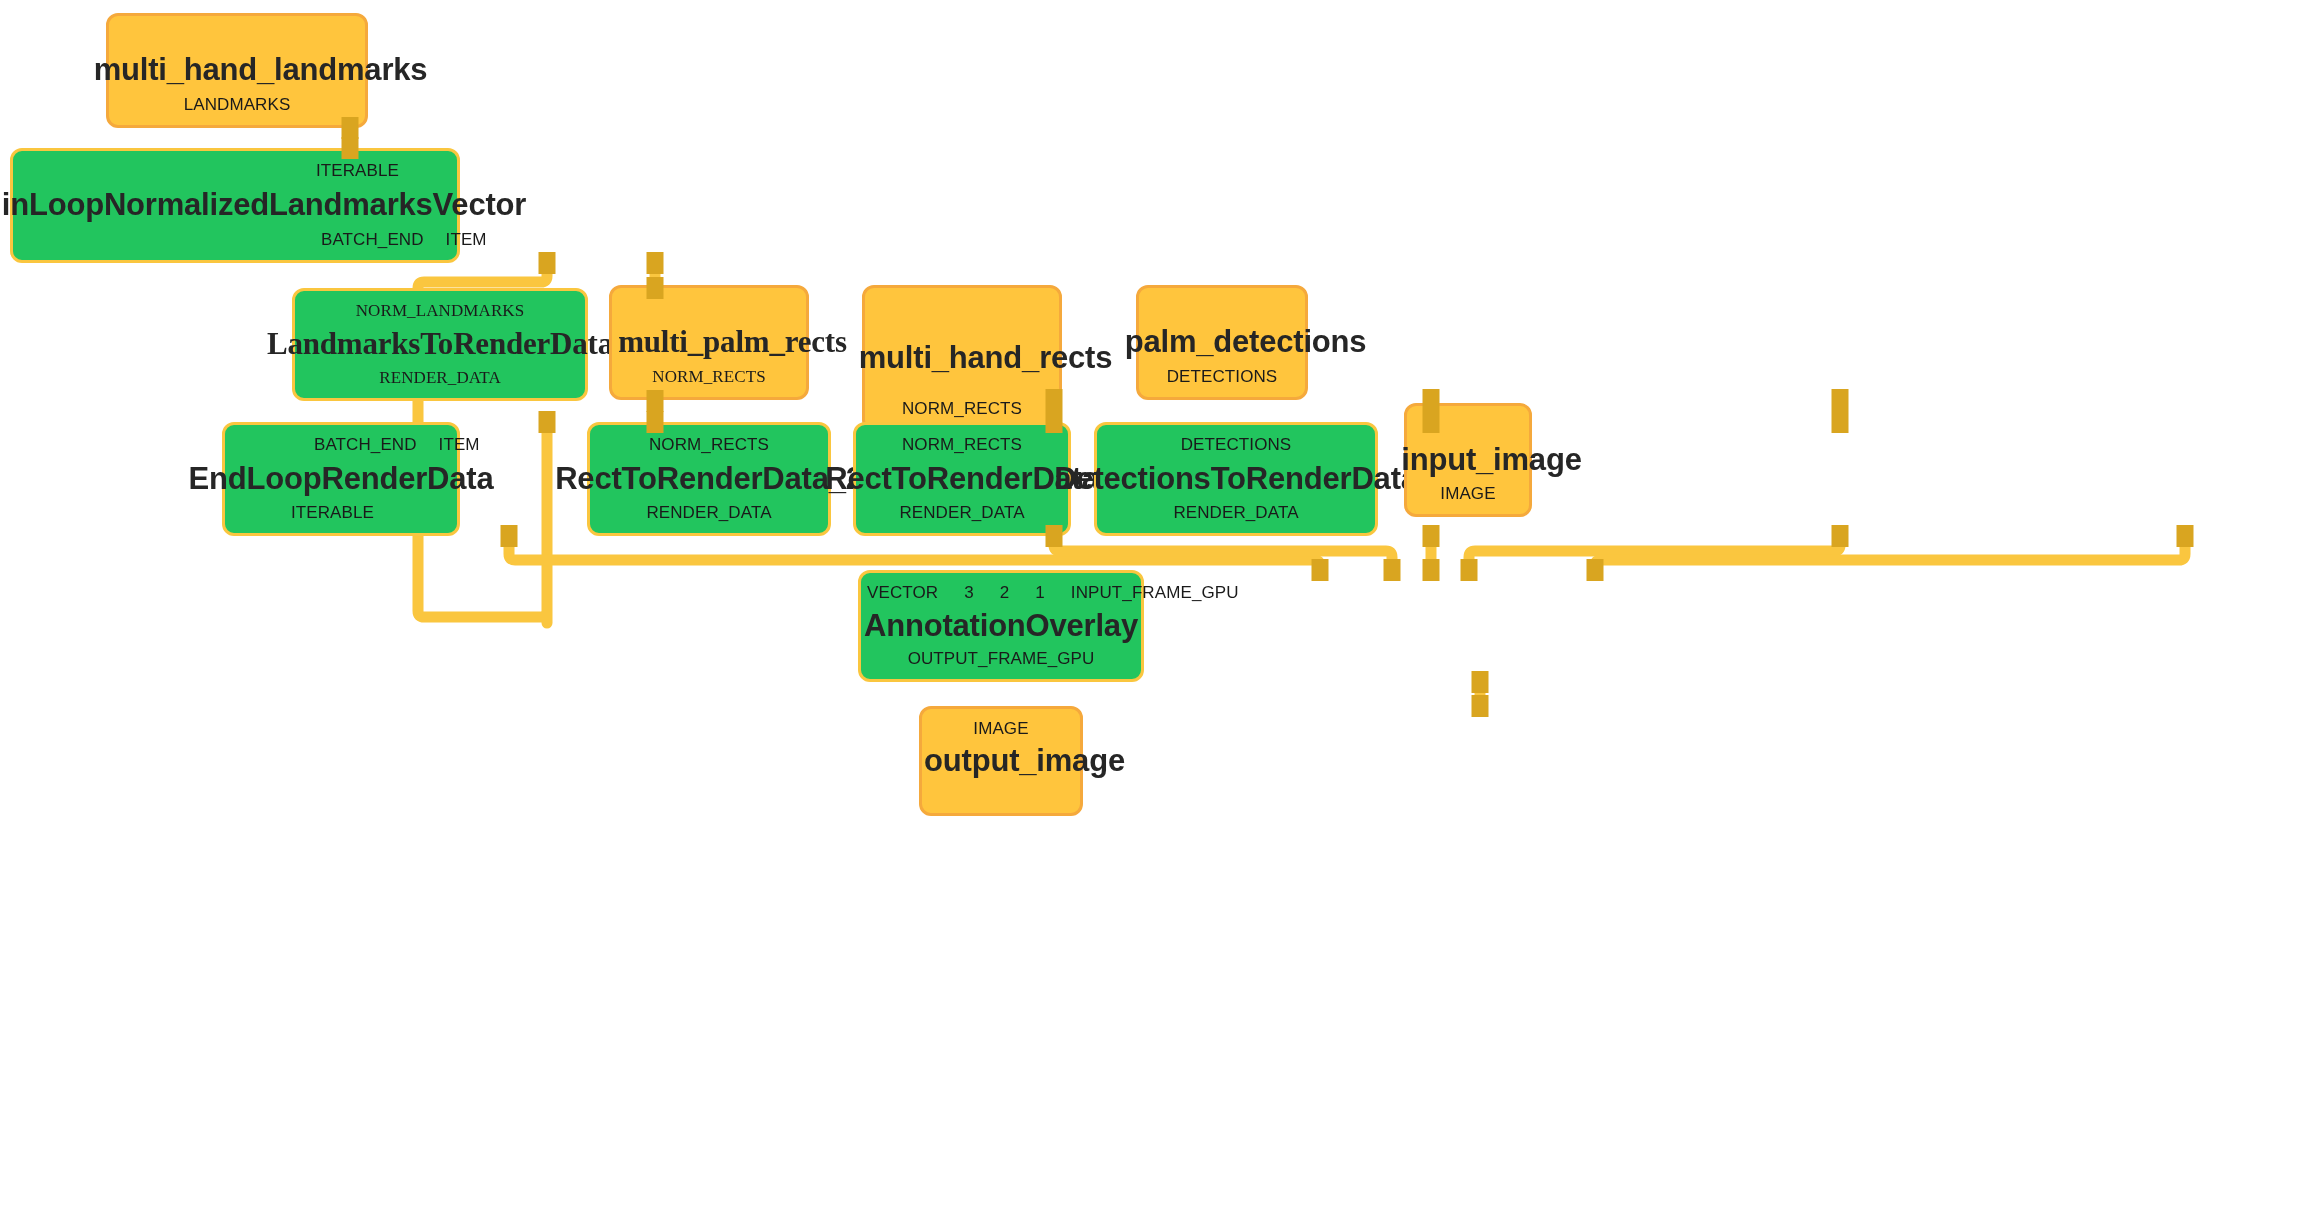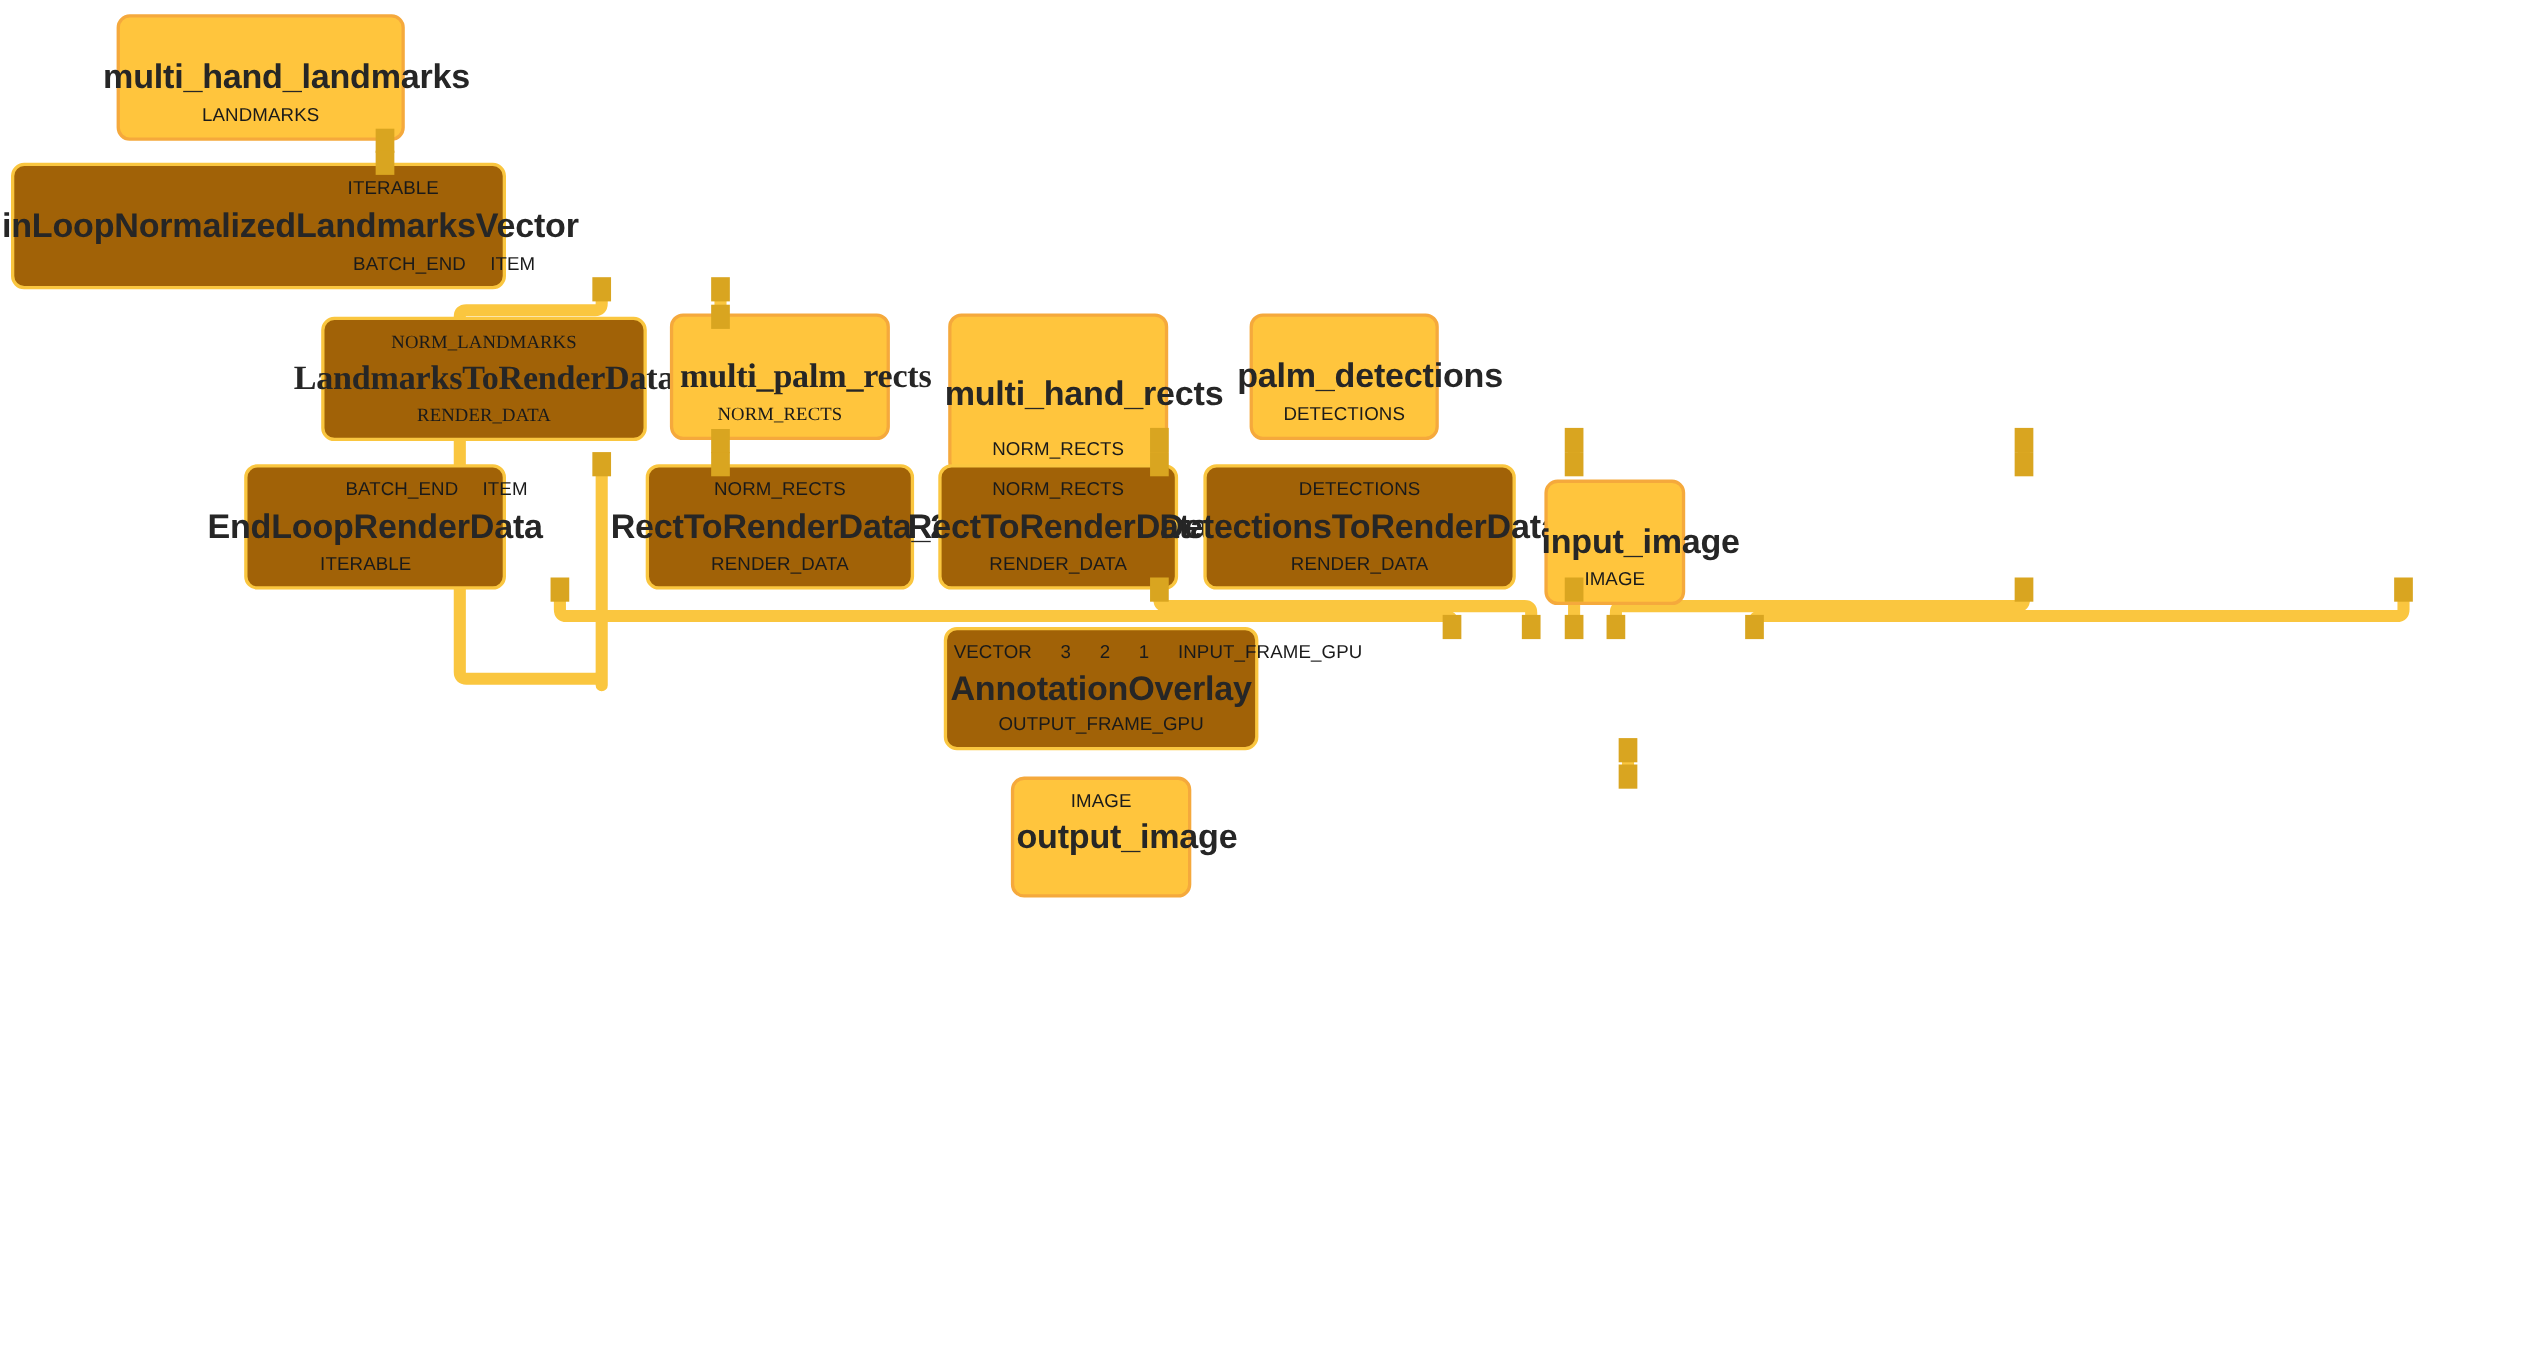--- a/index.html
+++ b/index.html
@@ -34,21 +34,21 @@
     align-items: center;
     justify-content: center;
     z-index: 5;
   }
   .node.stream {
     background: #FFC53D;
     border: 3px solid #F5A93C;
     padding-left: 47px;
   }
   .node.calculator {
-    background: #a16207;
+    background: #22c55e;
     border: 3px solid #FAC63F;
   }
   .node-title {
     font-weight: bold;
     font-size: 31px;
     color: #262626;
     letter-spacing: -0.2px;
     line-height: 1.1;
     white-space: nowrap;
     text-align: center;
@@ -201,21 +201,21 @@
   <div class="node calculator" style="left:1094px; top:422px; width:284px; height:114px;">
     <div class="port-row top">
       <span class="port-label">DETECTIONS</span>
     </div>
     <div class="node-title">DetectionsToRenderData</div>
     <div class="port-row bottom">
       <span class="port-label">RENDER_DATA</span>
     </div>
   </div>
 
-  <div class="node stream" style="left:1404px; top:436px; width:128px; height:114px;">
+  <div class="node stream" style="left:1404px; top:403px; width:128px; height:114px;">
     <div class="node-title">input_image</div>
     <div class="port-row bottom">
       <span class="port-label">IMAGE</span>
     </div>
   </div>
 
   <div class="node calculator" style="left:858px; top:570px; width:286px; height:112px;">
     <div class="port-row top" style="justify-content:flex-start; padding-left:6px;">
       <span class="port-label narrow">VECTOR</span>
       <span class="port-label narrow">3</span>

